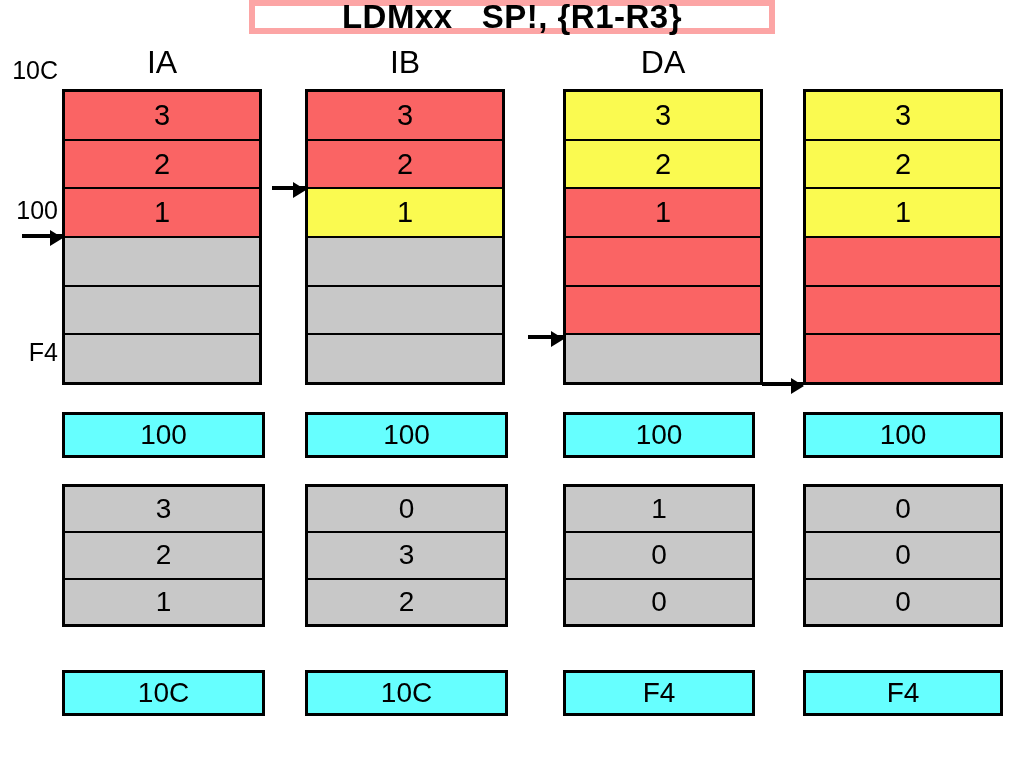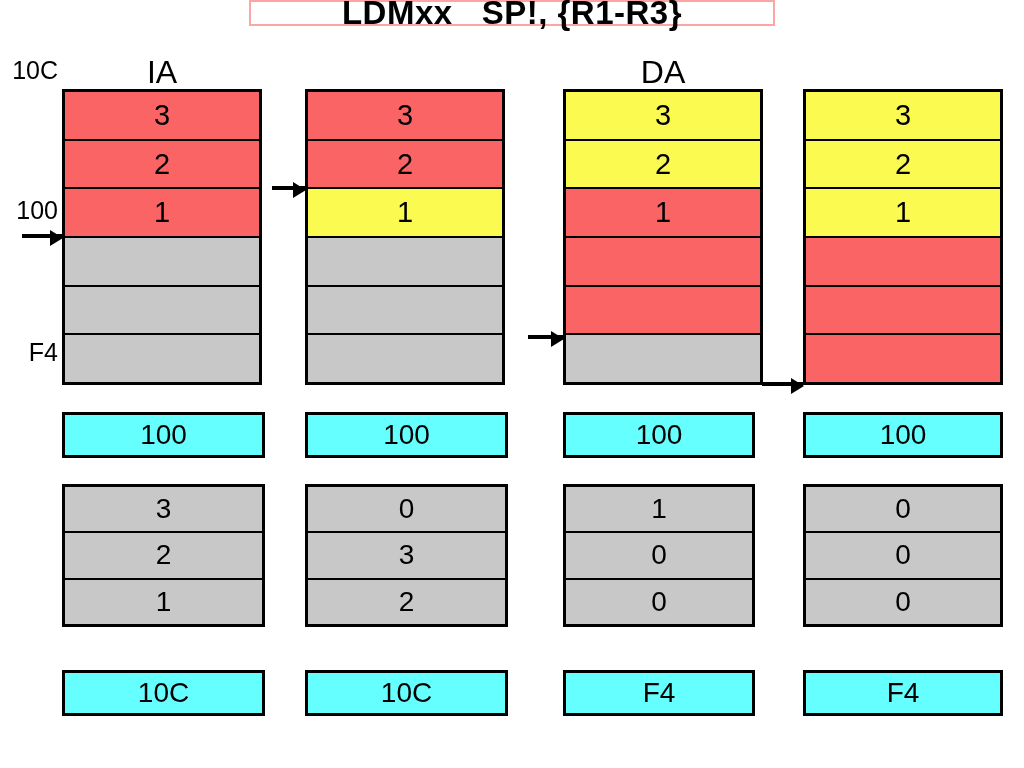--- a/index.html
+++ b/index.html
@@ -13,40 +13,40 @@
     position: relative;
     width: 1024px;
     height: 768px;
     background: #ffffff;
   }
 
   
   .title-box {
     position: absolute;
     left: 249px; top: 0px;
-    width: 526px; height: 26px;
-    border: 2px solid #fca5a5;
+    width: 526px; height: 34px;
+    border: 6px solid #fca5a5;
     box-sizing: border-box;
     background: #ffffff;
     display: flex;
     align-items: center;
     justify-content: center;
   }
   .title-text {
     font-size: 33px;
     font-weight: bold;
     color: #000;
     letter-spacing: 0.5px;
     white-space: pre;
   }
 
   
   .col-header {
     position: absolute;
-    top: 52px;
+    top: 42px;
     height: 40px;
     display: flex;
     align-items: center;
     justify-content: center;
     font-size: 32px;
     color: #000;
   }
 
   
   .side-label {
@@ -114,20 +114,23 @@
 
 <div id="root">
 
   <div class="title-box">
     <span class="title-text">LDMxx   SP!, {R1-R3}</span>
   </div>
 
   <div class="col-header" style="left:62px;width:200px;">
     <span>IA</span>
   </div>
+  <div class="col-header" style="left:305px;width:200px;">
+    <span>IB</span>
+  </div>
   <div class="col-header" style="left:563px;width:200px;">
     <span>DA</span>
   </div>
 
   <div class="side-label" style="left:2px;top:56px;width:56px;">10C</div>
   <div class="side-label" style="left:2px;top:196px;width:56px;">100</div>
   <div class="side-label" style="left:2px;top:338px;width:56px;">F4</div>
 
   <div class="stack" style="left:62px;top:89px;width:200px;height:296px;">
     <div class="cell c-red">3</div>

